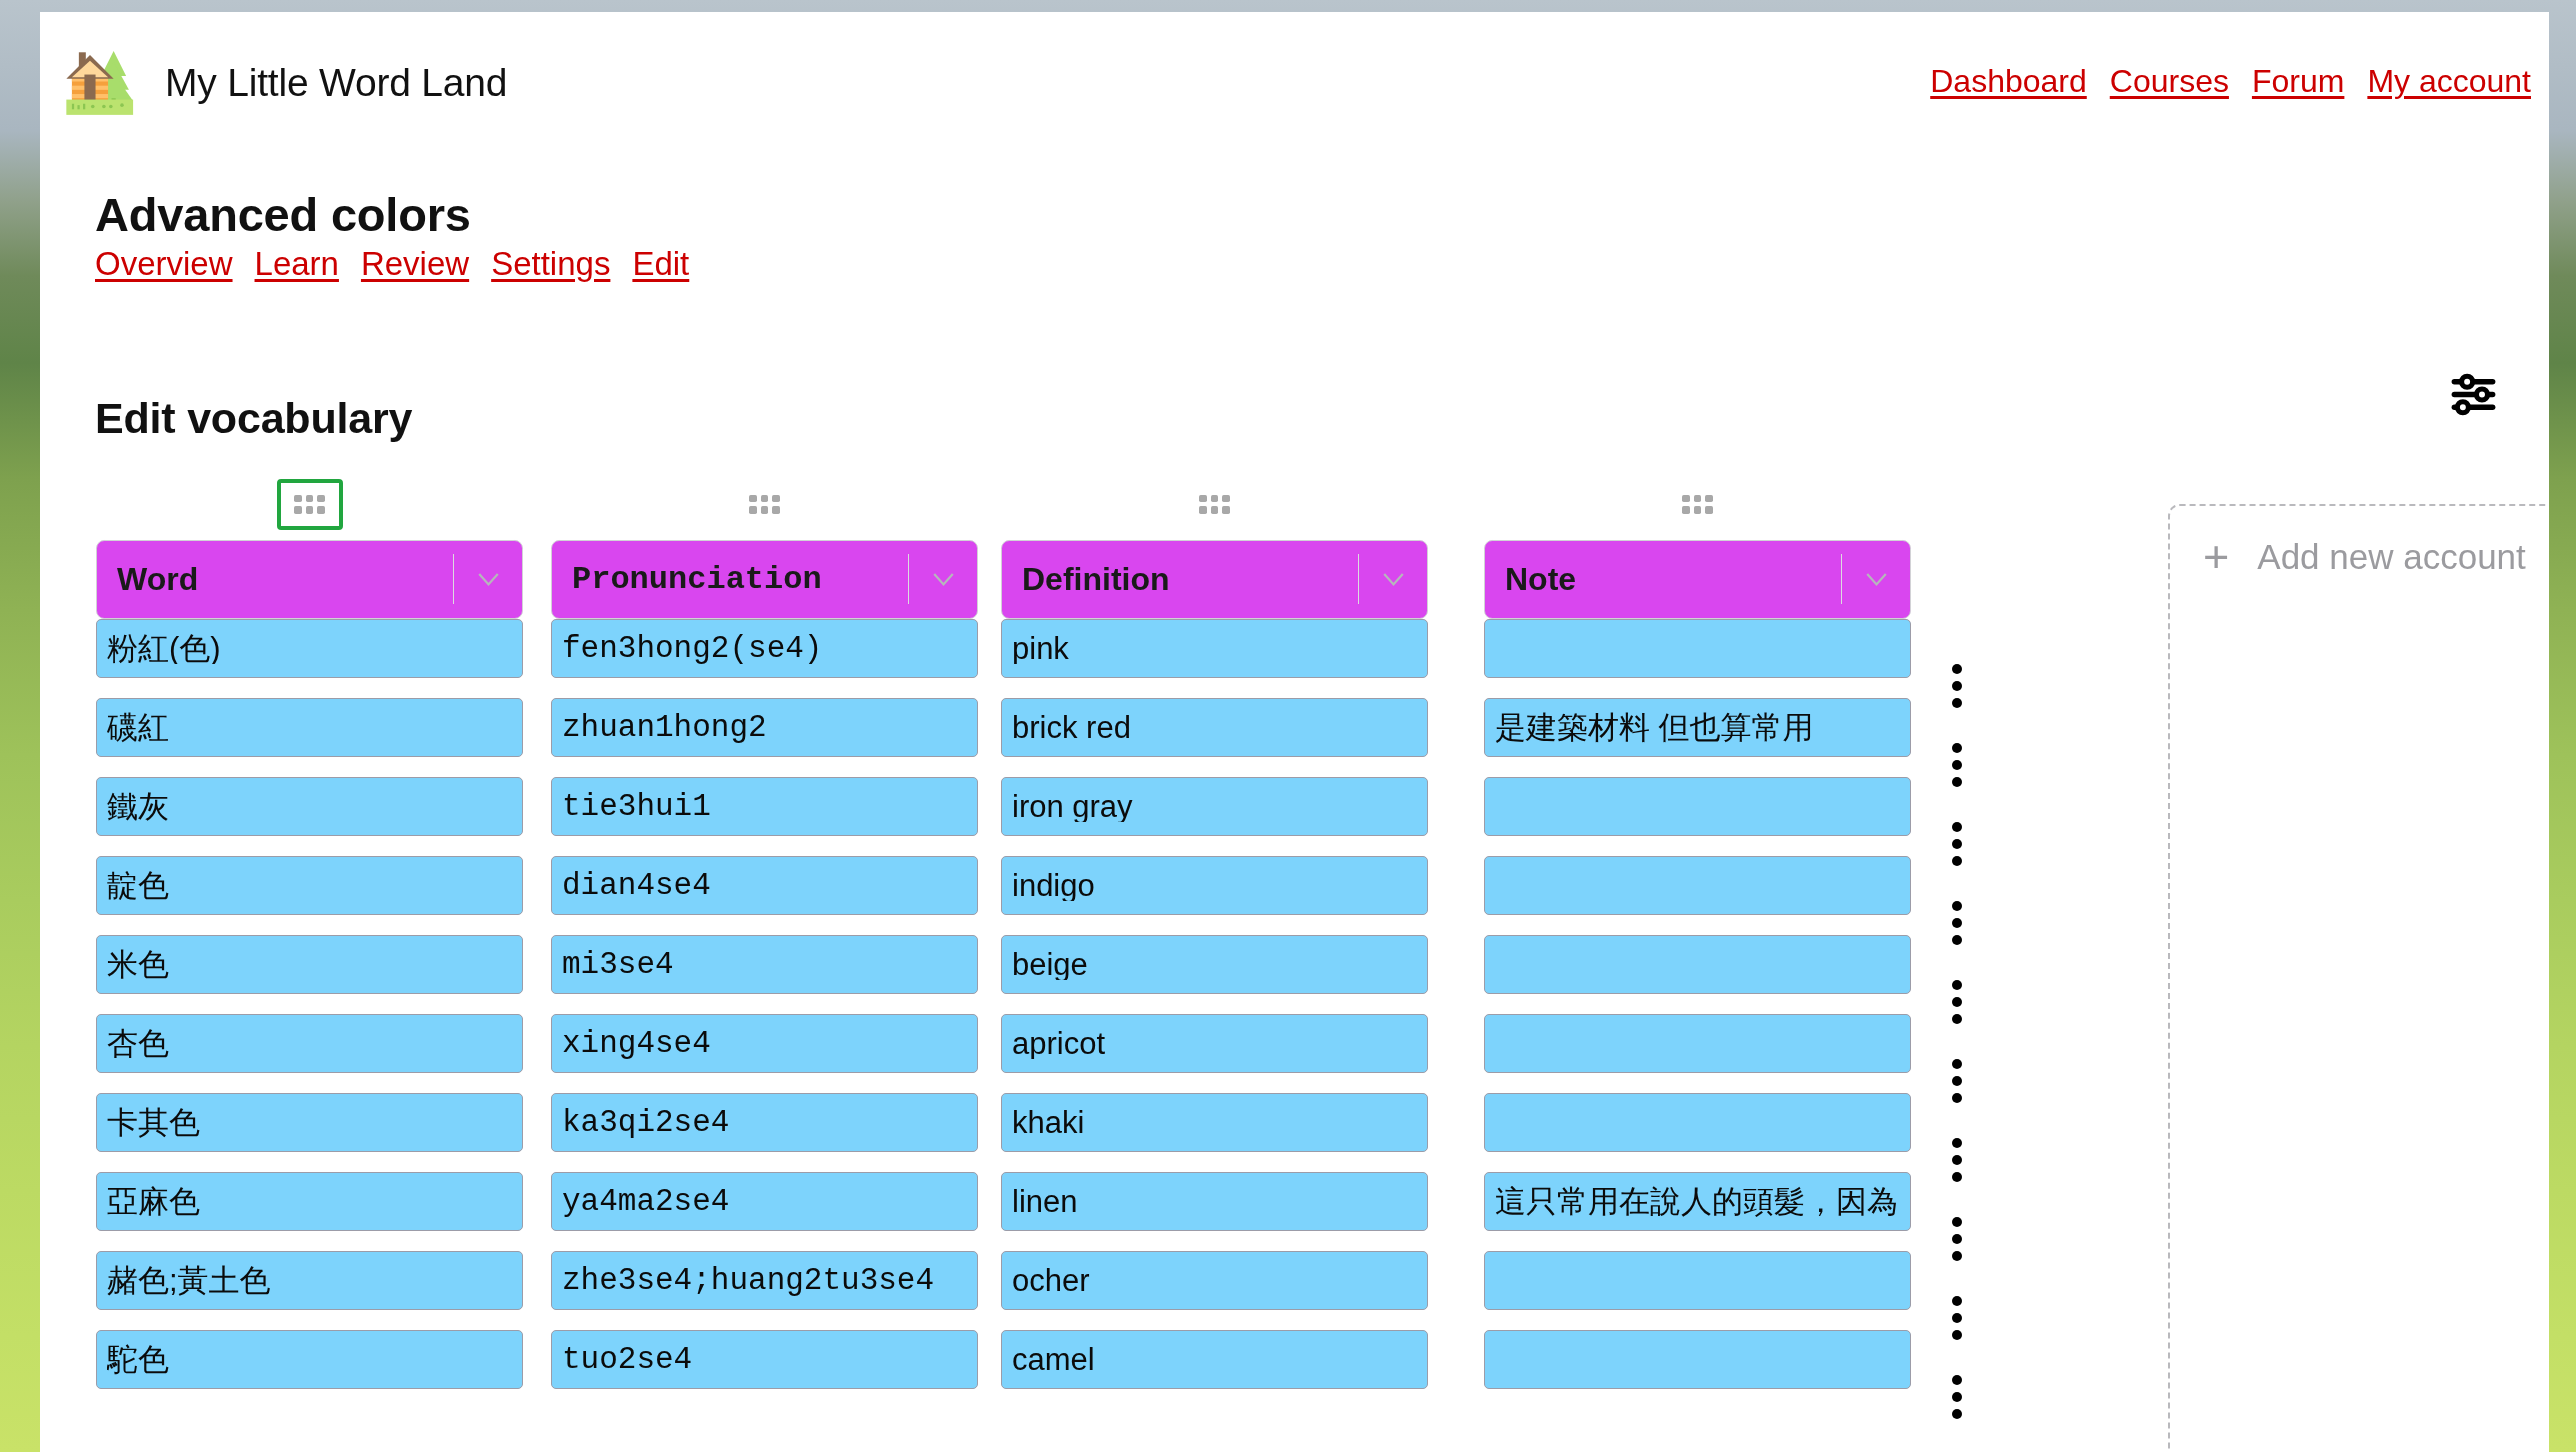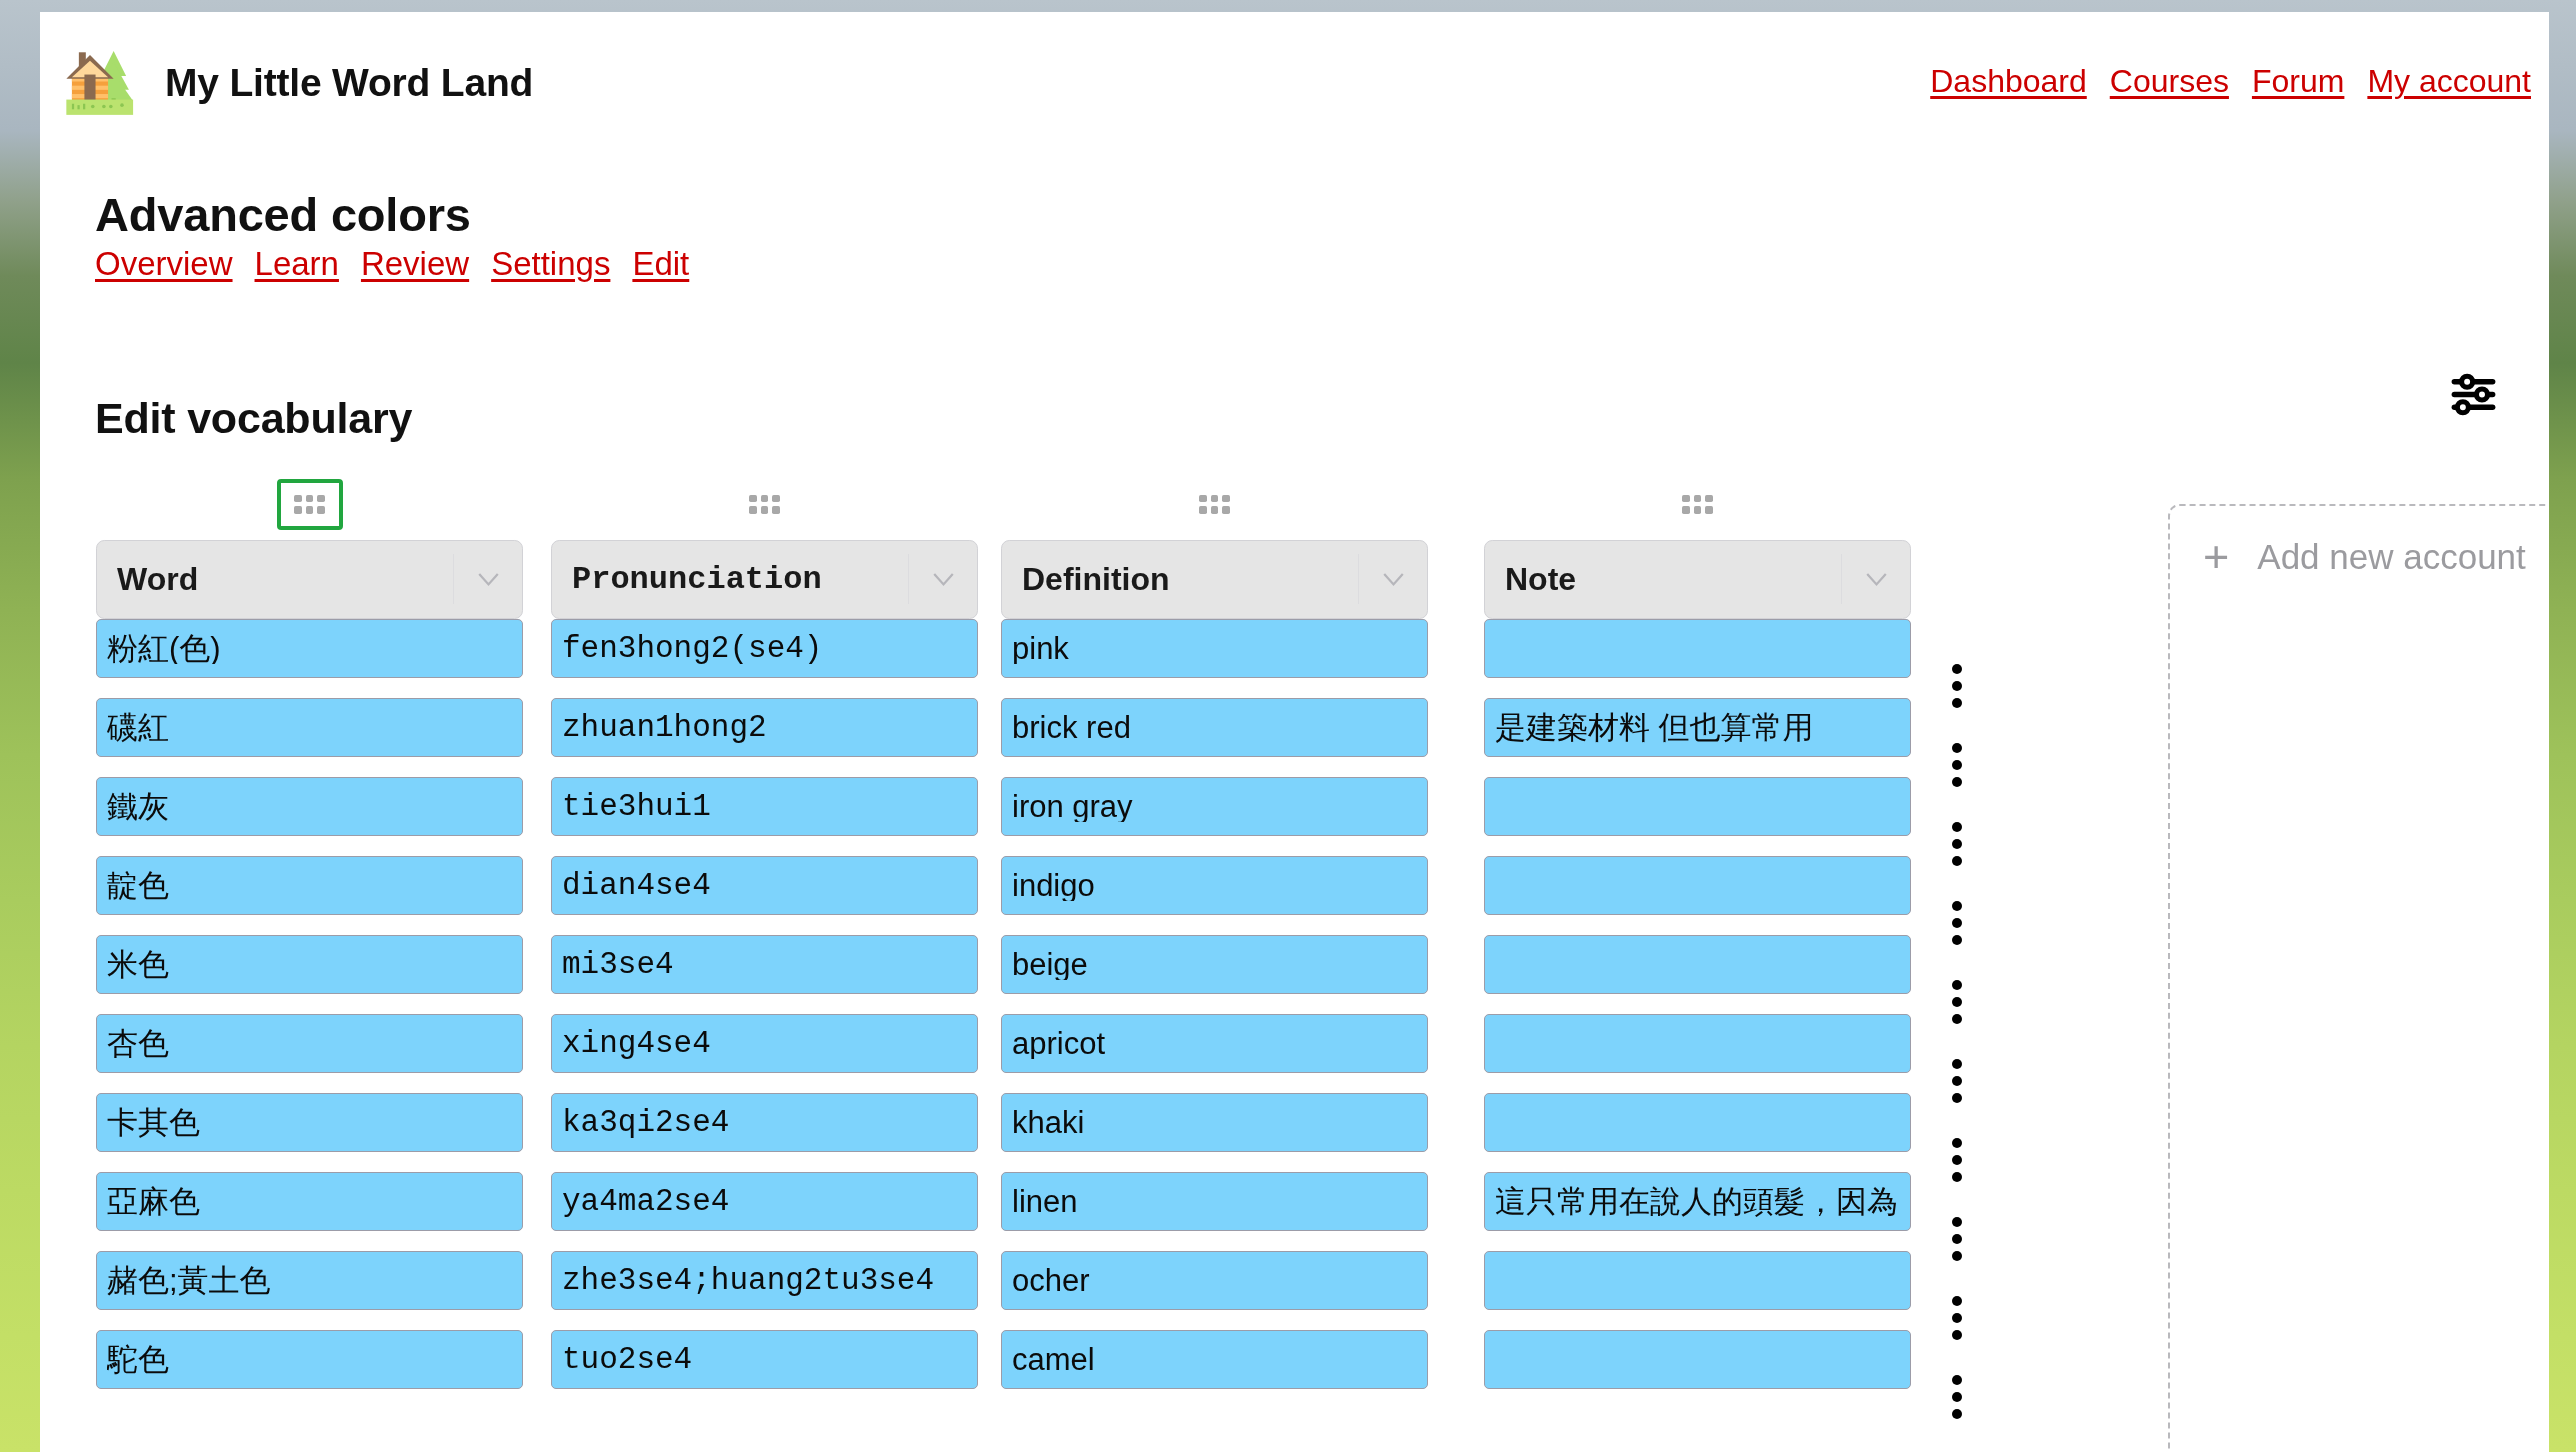--- a/index.html
+++ b/index.html
@@ -31,21 +31,21 @@
   #site-header {
     position: relative;
     height: 89px;
   }
   #brand {
     position: absolute; left: 18px; top: 25px;
     display: flex; align-items: center; gap: 18px;
   }
   #logo-icon { width: 89px; height: 89px; display:block; }
   #brand-title {
-    font-size: 39px; font-weight: bold; color: #111;
+    font-size: 39px; font-weight: normal; color: #111;
     letter-spacing: -0.2px; white-space: nowrap;
     margin-top: 3.3px;
   }
   #main-nav {
     position: absolute; right: 18px; top: 51px;
     display: flex; gap: 23px;
     font-size: 32px;
   }
   #main-nav a {
     color: #cc0000;
@@ -116,21 +116,21 @@
     grid-template-columns: repeat(3, 7.4px);
     grid-template-rows: repeat(2, 7.4px);
     gap: 4.1px 4.1px;
   }
   .dots-grid i { display:block; width:7.4px; height:7.4px; background:#a8a8a8; border-radius:1.7px; }
 
   .col-header {
     height: 79px;
     border: 1.7px solid #d2d2d6;
     border-radius: 8.3px;
-    background: #e5e5e5;
+    background: #d946ef;
     display: flex; align-items: center;
     padding: 0 0 0 20px;
     position: relative;
   }
   .col-header-label {
     font-size: 32px; font-weight: bold; color: #1a1a1a;
     white-space: nowrap; overflow: hidden;
   }
   .col-header-caret {
     position: absolute; right: 0; top: 13.2px; bottom: 13.2px;

